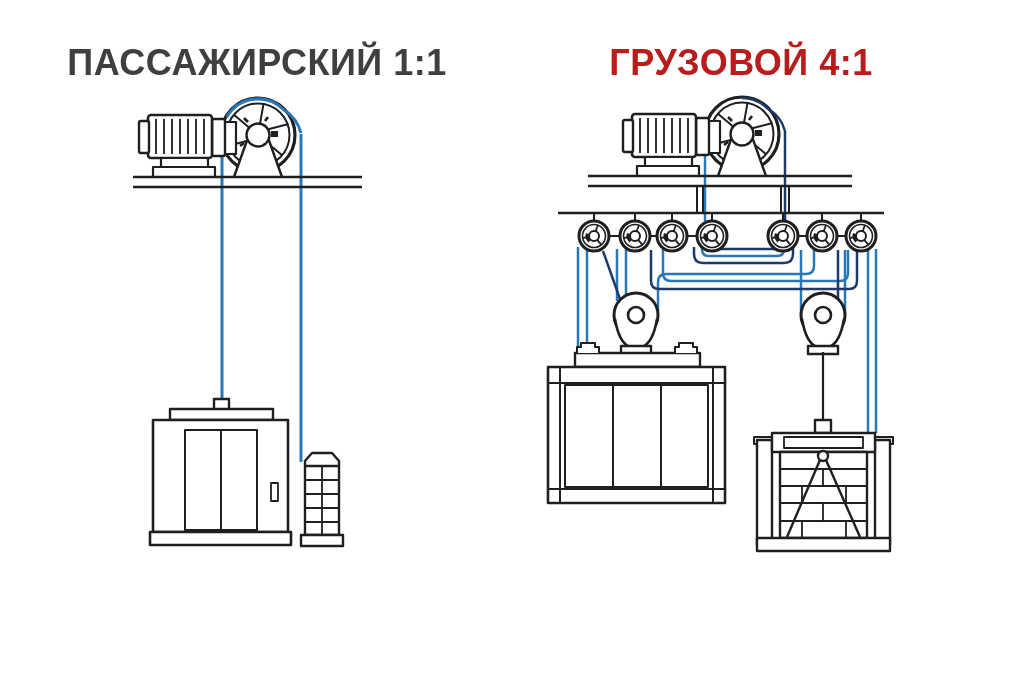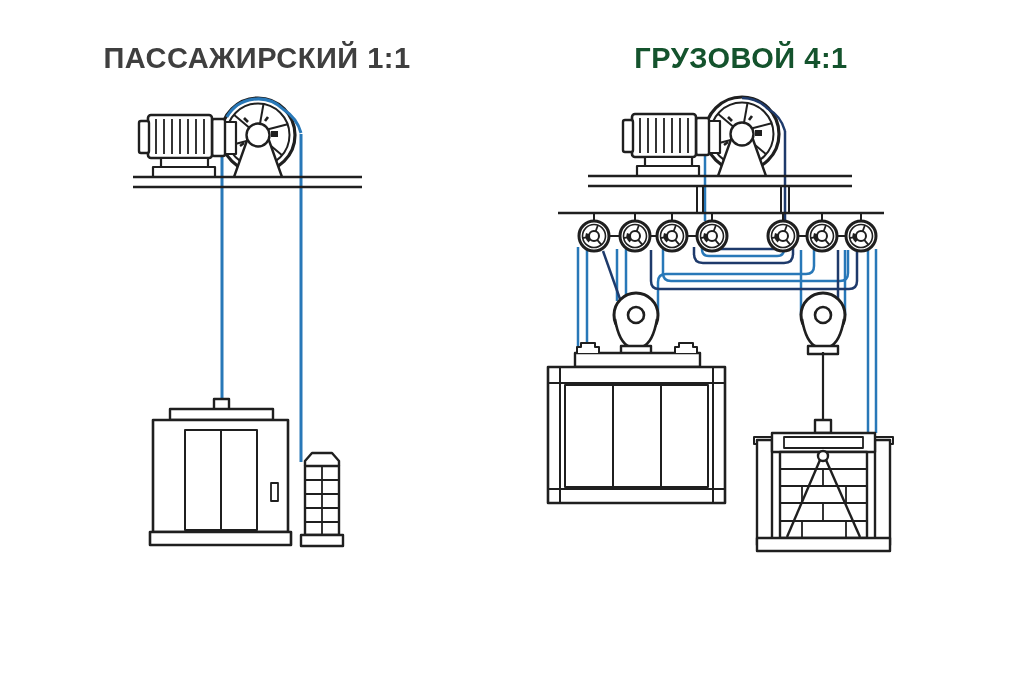--- a/index.html
+++ b/index.html
@@ -1,30 +1,30 @@
 <!DOCTYPE html>
 <html><head>
 <meta charset="utf-8">
 <style>
   html,body{margin:0;padding:0;background:#fff;}
   #stage{position:relative;width:1024px;height:683px;background:#ffffff;overflow:hidden;
          font-family:"Liberation Sans",sans-serif;}
   .diagram-title{position:absolute;top:42px;transform:translateX(-50%);
-         font-size:29px;font-weight:700;letter-spacing:.5px;color:#3f3f3f;white-space:nowrap;}
+         font-size:36px;font-weight:700;letter-spacing:.5px;color:#3f3f3f;white-space:nowrap;}
   #title-passenger{left:257px;}
   #title-freight{left:741px;}
   svg{position:absolute;left:0;top:0;}
 </style>
 </head>
 <body>
 
 <div id="stage" style="background: rgb(255, 255, 255);">
 
   <div class="diagram-title" id="title-passenger" style="color: rgb(63, 63, 63);">ПАССАЖИРСКИЙ 1:1</div>
-  <div class="diagram-title" id="title-freight" style="color: #14532d;">ГРУЗОВОЙ 4:1</div>
+  <div class="diagram-title" id="title-freight" style="color: #b91c1c;">ГРУЗОВОЙ 4:1</div>
 
   <svg width="1024" height="683" viewBox="0 0 1024 683">
     <defs>
 
       <g id="machine">
         <circle cx="0" cy="0" r="37" fill="#fff" stroke-width="3.2"></circle>
         <circle cx="0" cy="0" r="31.5" fill="none" stroke-width="2"></circle>
         <g stroke-width="2">
           <line x1="2.1" y1="-11.8" x2="5.5" y2="-31"></line>
           <line x1="10.3" y1="-5.8" x2="29.6" y2="-10.8"></line>

